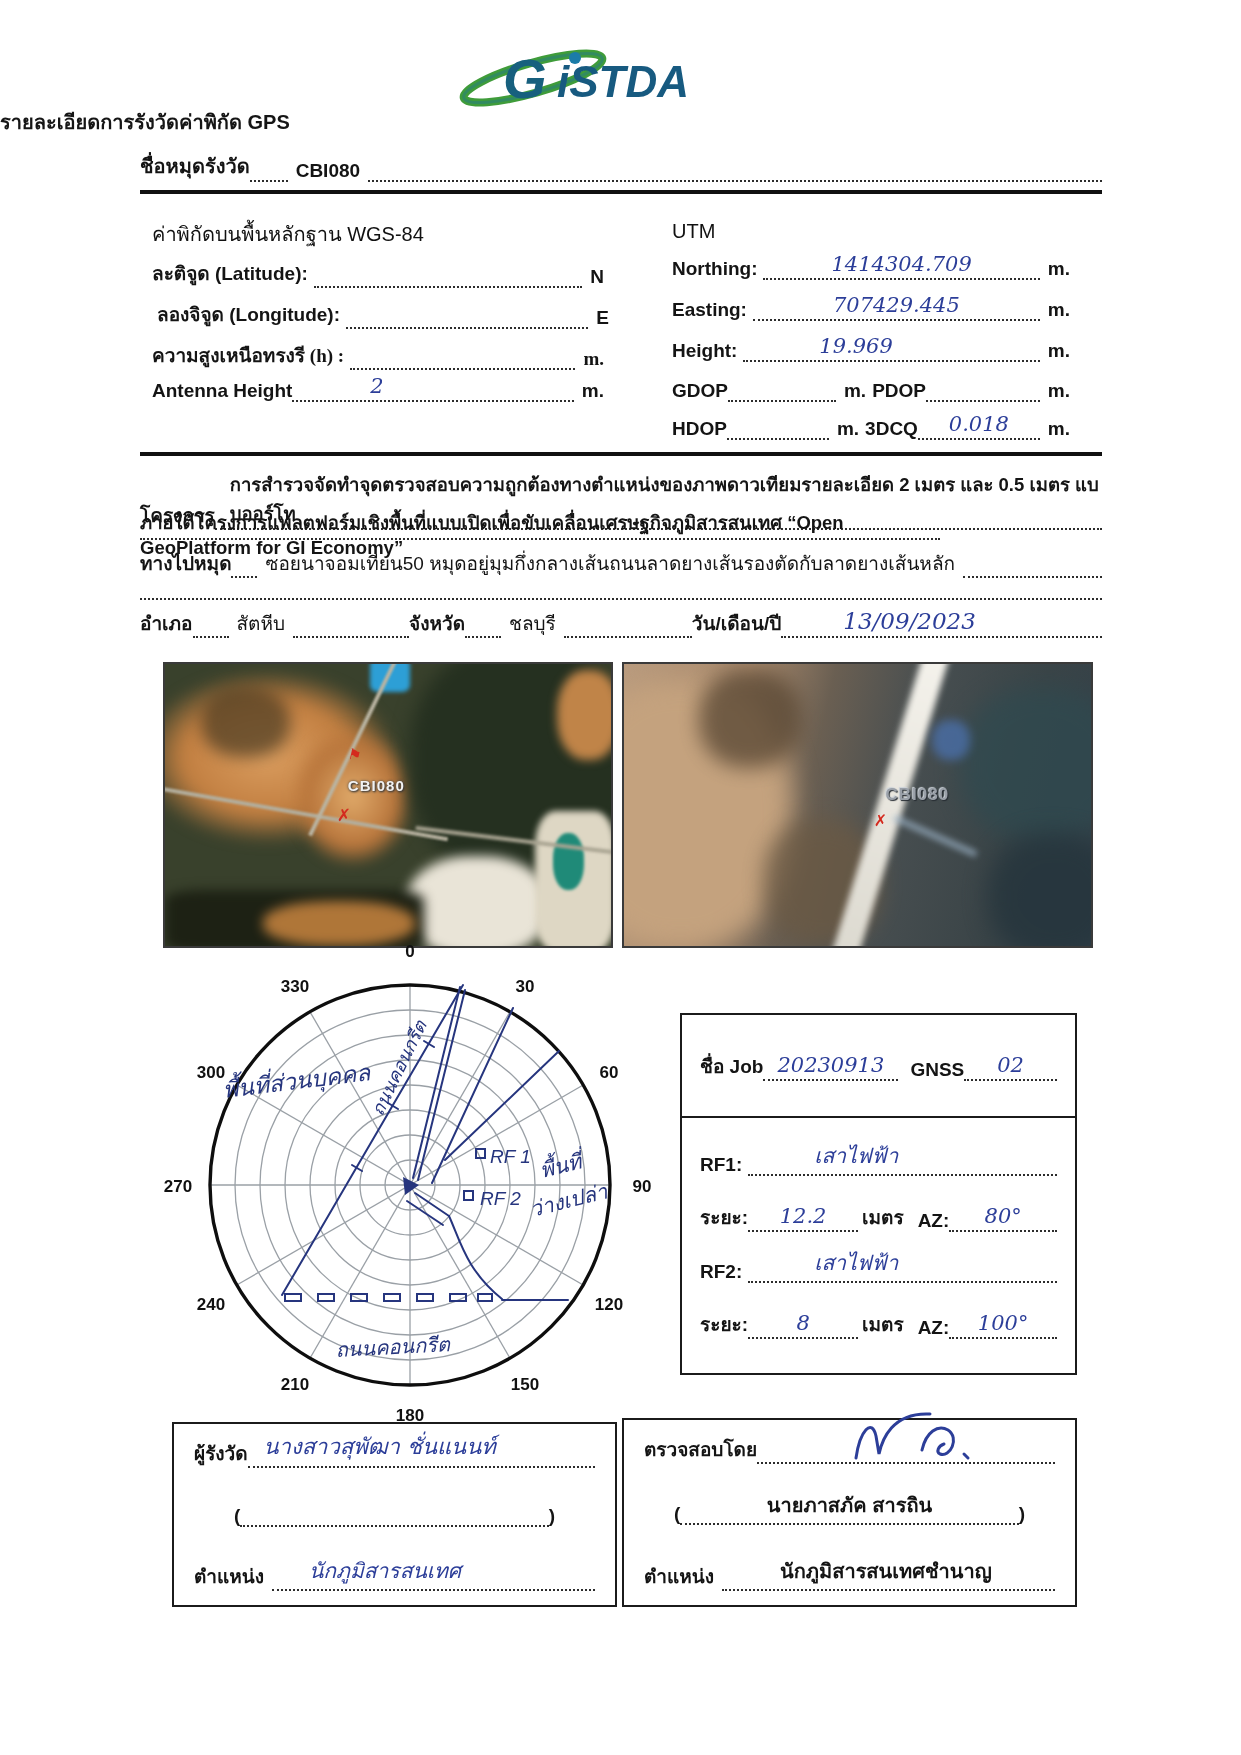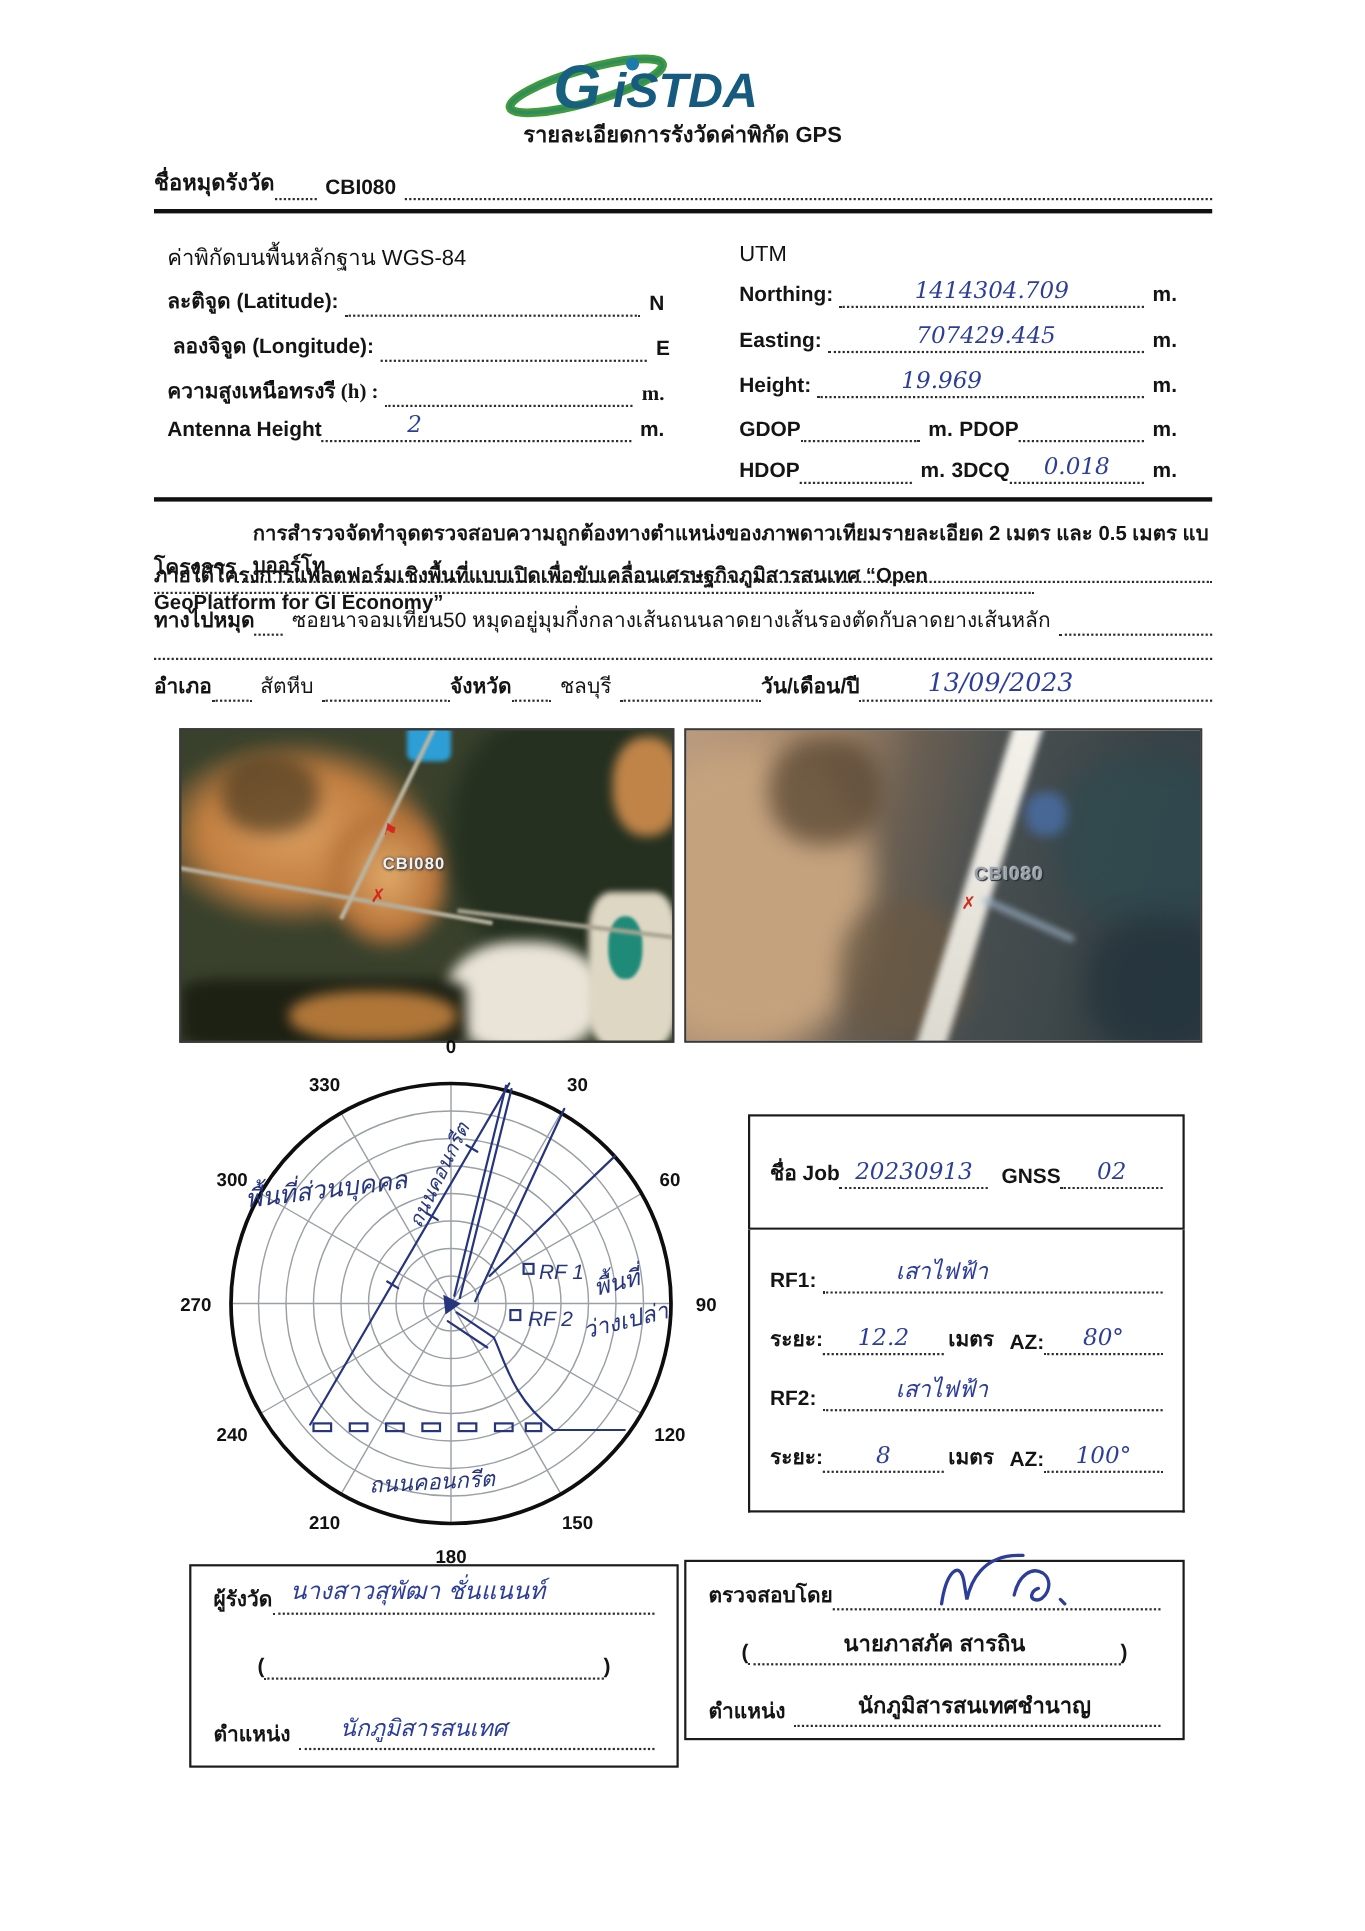--- a/index.html
+++ b/index.html
@@ -35,21 +35,21 @@
 
   <div class="abs" style="left:445px;top:40px;width:350px;height:70px;">
     <svg width="350" height="70" viewBox="0 0 350 70">
       <ellipse cx="88" cy="38" rx="72" ry="15" fill="none" stroke="#3f9c3a" stroke-width="8" transform="rotate(-16 88 38)"></ellipse>
       <ellipse cx="88" cy="38" rx="72" ry="15" fill="none" stroke="#1b6ca8" stroke-width="3" transform="rotate(-16 88 38)" opacity="0.35"></ellipse>
       <text x="58" y="58" font-size="56" font-weight="700" font-style="italic" fill="#17607e">G</text>
       <circle cx="130" cy="18" r="6" fill="#1b7ca8"></circle>
       <text x="112" y="57" font-size="44" font-weight="700" font-style="italic" fill="#175a80">iSTDA</text>
     </svg>
   </div>
-  <div class="abs" style="left:0;top:106px;width:1241px;text-align:center;font-size:20px;font-weight:700;">รายละเอียดการรังวัดค่าพิกัด GPS</div>
+  <div class="abs" style="left:0;top:106px;width:1241px;font-size:20px;font-weight:700;">รายละเอียดการรังวัดค่าพิกัด GPS</div>
 
   <div class="abs row" style="left:140px;top:150px;width:962px;">
     <span class="lbl" style="font-size:20px;">ชื่อหมุดรังวัด</span>
     <span class="dots" style="width:38px;"></span>
     <span class="typed-on" style="font-weight:600;">CBI080</span>
     <span class="dots dflex"></span>
   </div>
   <div class="abs rule" style="left:140px;top:190px;width:962px;"></div>
 
   <div class="abs heading" style="left:152px;top:218px;">ค่าพิกัดบนพื้นหลักฐาน WGS-84</div>
@@ -315,21 +315,21 @@
       <span class="lbl">)</span>
     </div>
     <div class="row">
       <span class="lbl">ตำแหน่ง</span>
       <span class="dots dflex" style="margin-left:8px;">
         <span class="hw hw-on" style="left:35%;">นักภูมิสารสนเทศ</span>
       </span>
     </div>
   </div>
 
-  <div class="abs box" style="left:622px;top:1418px;width:455px;height:164px;padding:14px 20px;display:flex;flex-direction:column;justify-content:space-between;gap:26px;">
+  <div class="abs box" style="left:622px;top:1418px;width:455px;height:189px;padding:14px 20px;display:flex;flex-direction:column;justify-content:space-between;gap:26px;">
     <div class="row" style="position:relative;">
       <span class="lbl">ตรวจสอบโดย</span>
       <span class="dots dflex">
         <svg class="abs" style="left:32%;bottom:0px;overflow:visible;" width="150" height="52" viewBox="0 0 150 52">
           <path d="M4,48 C8,20 20,8 24,26 L27,44 C30,30 40,2 78,4 M70,40 C74,22 86,14 96,20 C108,28 98,48 88,44 C84,42 86,36 92,34 M112,44 l4,4" fill="none" stroke="#2c3e99" stroke-width="3" stroke-linecap="round"></path>
         </svg>
       </span>
     </div>
     <div class="row" style="padding:0 30px;">
       <span class="lbl">(</span>

